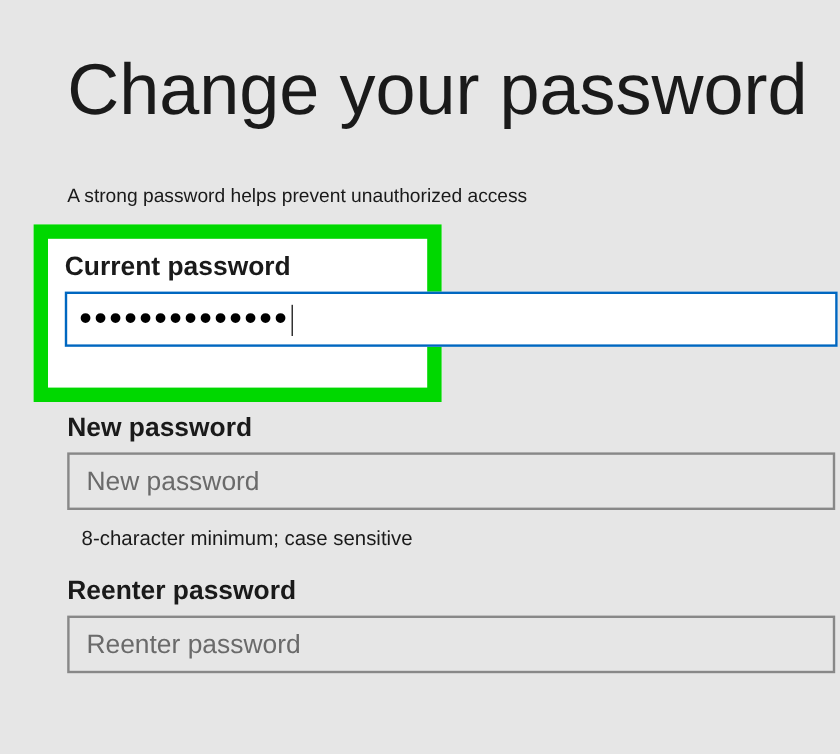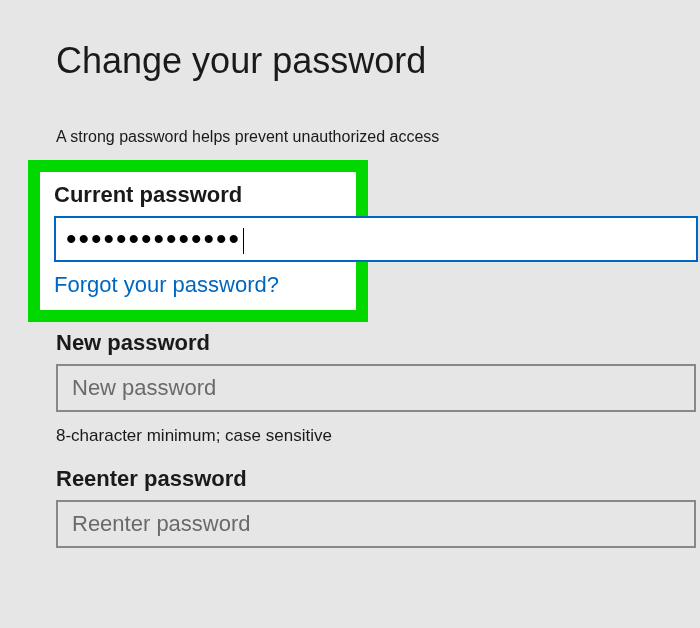--- a/index.html
+++ b/index.html
@@ -9,36 +9,36 @@
     }
     body {
       font-family: "Segoe UI", Tahoma, Geneva, sans-serif;
       background-color: #e6e6e6;
       width: 700px;
       height: 628px;
       overflow: hidden;
       padding: 40px 0 0 56px;
     }
     .page-title {
-      font-size: 36px;
+      font-size: 60px;
       font-weight: 300;
       color: #1a1a1a;
       margin-bottom: 46px;
       letter-spacing: 0px;
     }
     .subtitle {
       font-size: 16px;
       color: #1a1a1a;
       margin-bottom: 14px;
       white-space: nowrap;
     }
     .highlight-box {
       border: 12px solid #00d800;
       background-color: #ffffff;
-      padding: 10px 14px 12px 14px;
+      padding: 10px 14px 24px 14px;
       width: 340px;
       margin-left: -28px;
       margin-bottom: 8px;
     }
     .field-label {
       font-size: 22px;
       font-weight: 600;
       color: #1a1a1a;
       margin-bottom: 8px;
       display: block;
@@ -106,20 +106,21 @@
       outline: none;
     }
     .text-input::placeholder {
       color: #6a6a6a;
     }
     .hint-text {
       font-size: 17px;
       color: #1a1a1a;
       margin-top: 14px;
       margin-bottom: 20px;
+      margin-left: 12px;
     }
     .reenter-section {
       margin-top: 16px;
     }
     .reenter-label {
       font-size: 22px;
       font-weight: 600;
       color: #1a1a1a;
       margin-bottom: 8px;
       display: block;
@@ -131,21 +132,20 @@
 <h1 class="page-title">Change your password</h1>
 
 <p class="subtitle">A strong password helps prevent unauthorized access</p>
 
 <div class="highlight-box">
   <label class="field-label">Current password</label>
   <div class="password-input-wrapper">
     <input type="text" class="password-input" readonly="" value="" style="">
     <span class="password-dots"><span>••••••••••••••</span><span class="caret"></span></span>
   </div>
-  <a href="#" class="forgot-link">Forgot your password?</a>
 </div>
 
 <div class="section">
   <label class="new-password-label">New password</label>
   <input type="text" class="text-input" placeholder="New password" style="">
   <p class="hint-text">8-character minimum; case sensitive</p>
 </div>
 
 <div class="reenter-section">
   <label class="reenter-label">Reenter password</label>

